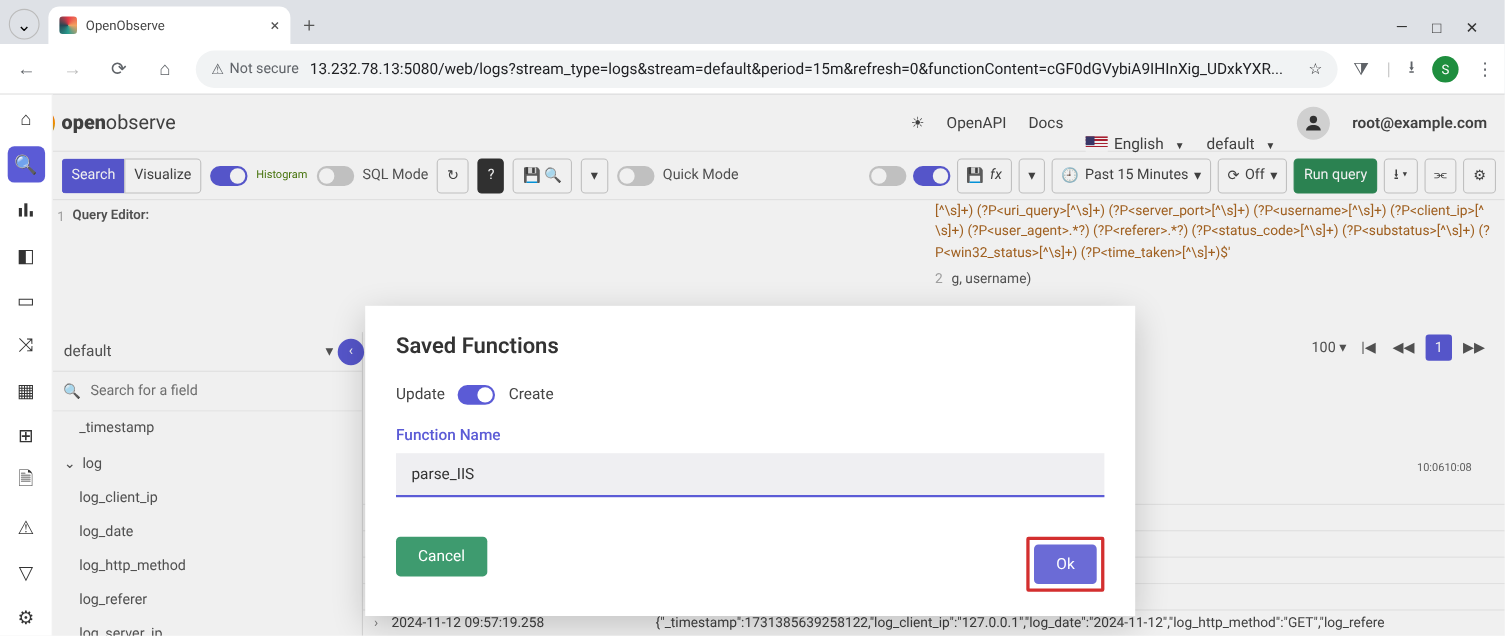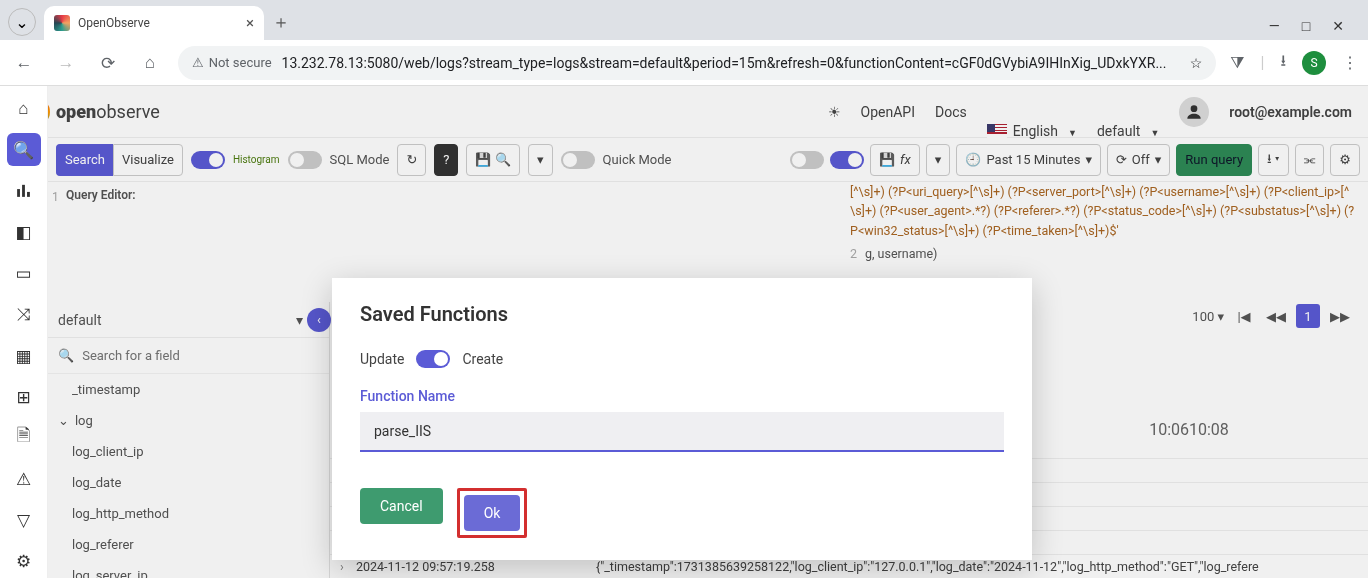--- a/index.html
+++ b/index.html
@@ -38,21 +38,21 @@
   
   .toolbar-row { height:44px; display:flex; align-items:center; padding:0 8px; gap:6px; border-bottom:1px solid #eee; position:relative;}
   .left-rail { position:absolute; left:0; top:86px; bottom:0; width:48px; background:#fff; display:flex; flex-direction:column; align-items:center; padding-top:6px; gap:8px; border-right:1px solid #eee; z-index:2;}
   .rail-item{width:34px;height:34px;display:flex;align-items:center;justify-content:center;color:#333;border-radius:6px;font-size:17px;}
   .rail-item.active{background:#5b5bd6;color:#fff;}
 
   .tool-btn{height:32px;border:1px solid #ccc;border-radius:4px;display:flex;align-items:center;padding:0 8px;font-size:13px;color:#444;gap:5px;background:#fff;}
   .tool-btn.seg-left{border-radius:4px 0 0 4px;border-right:none;}
   .tool-btn.seg-right{border-radius:0 4px 4px 0;}
   .tool-btn.primary{background:#5b5bd6;color:#fff;border-color:#5b5bd6;}
-  .tool-btn.green{background:#2e8b57;color:#0f172a;border-color:#2e8b57;}
+  .tool-btn.green{background:#2e8b57;color:#ffffff;border-color:#2e8b57;}
   .pill-toggle{width:34px;height:18px;border-radius:9px;background:#ccc;position:relative;}
   .pill-toggle.on{background:#5b5bd6;}
   .pill-toggle::after{content:"";position:absolute;width:14px;height:14px;border-radius:50%;background:#fff;top:2px;left:2px;}
   .pill-toggle.on::after{left:18px;}
 
   .toolbar-inner{margin-left:48px; display:flex; align-items:center; gap:8px; flex:1;}
 
   .query-editor-label{position:absolute;left:54px;top:188px;font-size:12px;font-weight:600;color:#555;}
   
   .sidebar{position:absolute;left:48px;top:302px;bottom:0;width:282px;border-right:1px solid #e3e3e3;}
@@ -62,36 +62,36 @@
   .field-list .f{padding:8px 10px 8px 24px;font-size:13px;color:#555;}
   .field-list .f.group{padding-left:10px;display:flex;align-items:center;gap:6px;}
 
   .regex-block{position:absolute;left:850px;top:182px;right:10px;font-family:monospace;font-size:12.5px;color:#a62;line-height:1.55;}
   .regex-block .ln2{color:#555;margin-top:4px;}
 
   .pager{position:absolute;right:16px;top:304px;display:flex;align-items:center;gap:8px;font-size:13px;color:#555;}
   .pager .pg{width:24px;height:24px;display:flex;align-items:center;justify-content:center;border-radius:3px;}
   .pager .pg.active{background:#5b5bd6;color:#fff;}
 
-  .chart-ticks{position:absolute;right:30px;top:420px;left:360px;display:flex;justify-content:center;font-size:16px;color:#666;}
+  .chart-ticks{position:absolute;right:30px;top:420px;left:360px;display:flex;justify-content:flex-end;font-size:10px;color:#666;}
   
   .log-rows{position:absolute;left:330px;right:0;top:458px;font-size:12.5px;color:#444;}
   .log-rows .row{display:flex;padding:4px 10px;border-top:1px solid #eee;white-space:nowrap;overflow:hidden;}
   .log-rows .row .caret{width:16px;color:#888;}
   .log-rows .row .ts{width:240px;}
   .log-rows .row .msg{flex:1;overflow:hidden;text-overflow:ellipsis;}
 
   
   .dim{position:absolute;inset:86px 0 0 0;background:rgba(0,0,0,0.06);}
   .modal{position:absolute;left:332px;top:278px;width:700px;background:#fff;border-radius:0;box-shadow:0 8px 30px rgba(0,0,0,.2);padding:24px 28px 0;}
   .modal h2{font-size:20px;font-weight:600;color:#333;margin-bottom:24px;}
   .mode-row{display:flex;align-items:center;gap:12px;font-size:14px;color:#444;margin-bottom:20px;}
   .fn-label{font-size:14px;color:#5b5bd6;font-weight:500;margin-bottom:8px;}
   .fn-input{width:100%;height:40px;background:#efeff2;border:none;border-bottom:2px solid #5b5bd6;padding:0 14px;font-size:14px;color:#333;outline:none;}
-  .modal-actions{display:flex;justify-content:flex-start;gap:14px;padding:36px 0 22px;}
+  .modal-actions{display:flex;justify-content:space-between;gap:14px;padding:36px 0 22px;}
   .btn{height:36px;padding:0 20px;border:none;border-radius:4px;font-size:14px;color:#fff;cursor:pointer;}
   .btn.cancel{background:#3e9b6f;}
   .btn.ok{background:#6b6bd6;}
   .ok-hl{border:3px solid #d32f2f;padding:4px;border-radius:2px;}
   .tri::after{content:"▼";margin-left:4px;font-size:9px;}
 </style>
 </head>
 <body>
 
 <div class="browser-chrome">

